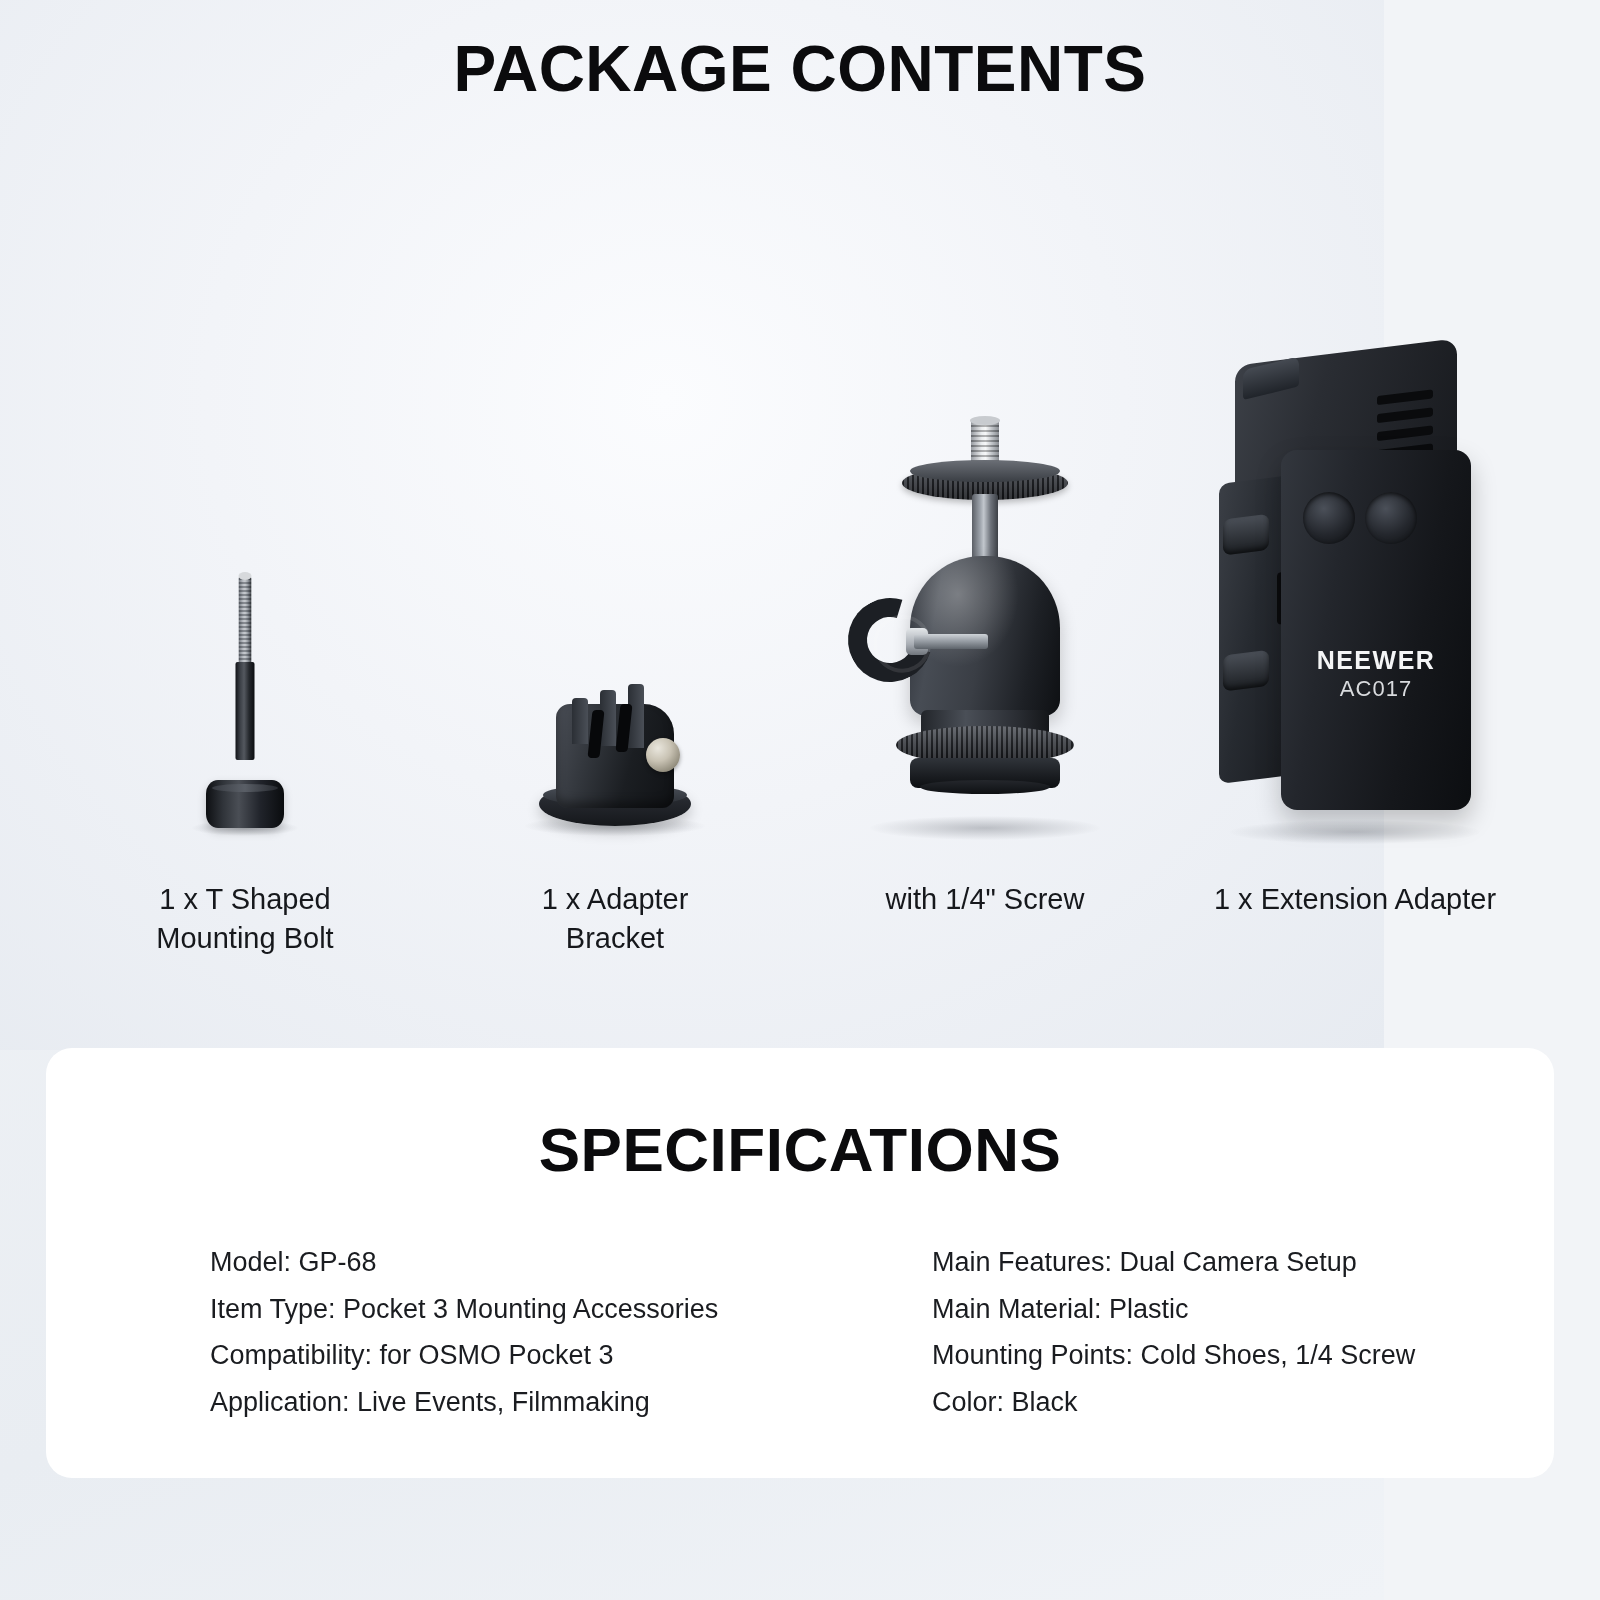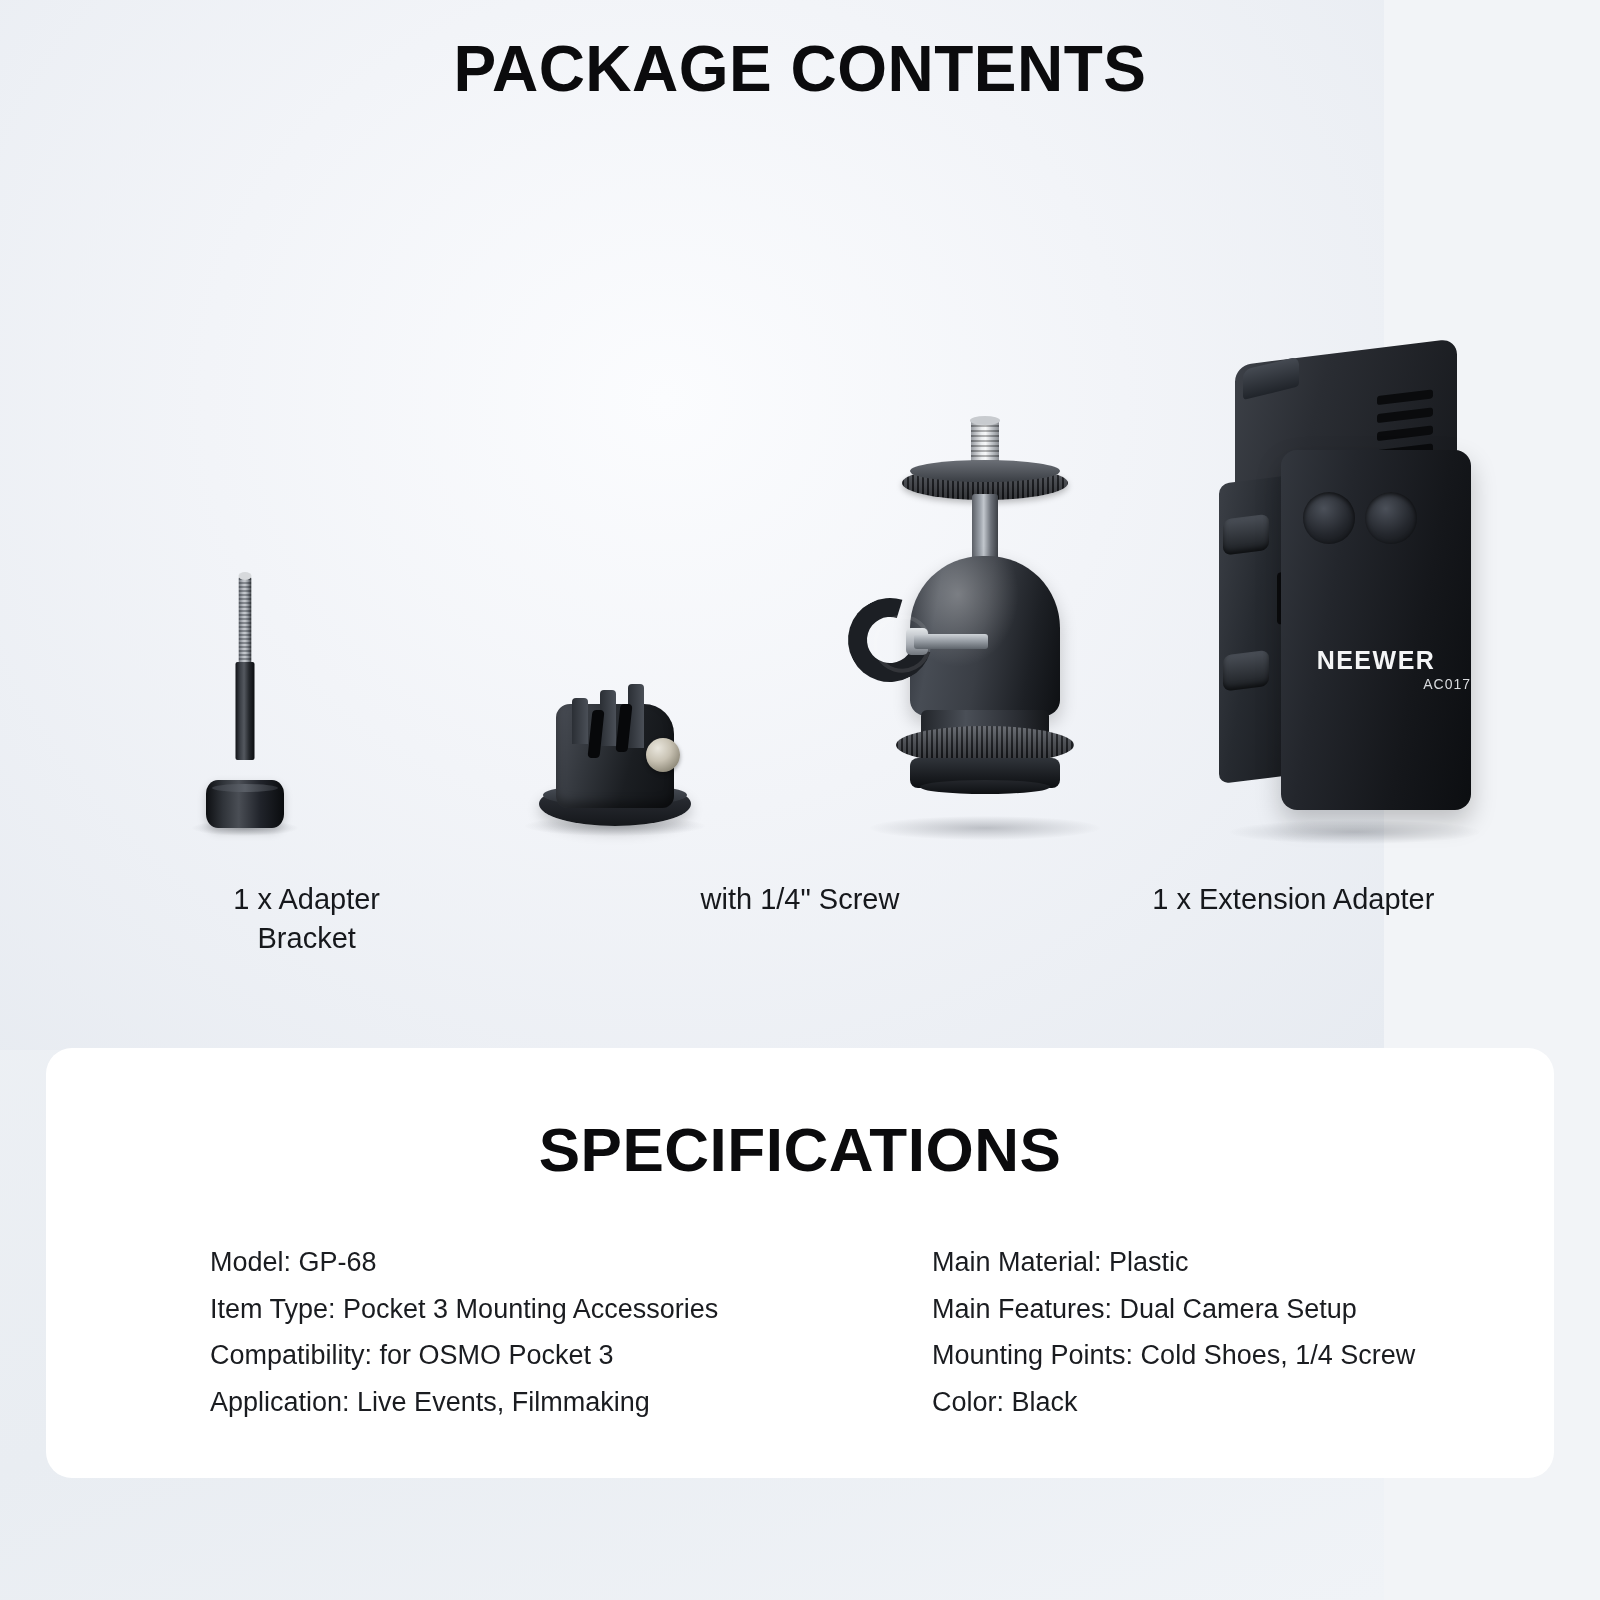--- a/index.html
+++ b/index.html
@@ -525,23 +525,23 @@
     font-size: 25px;
     font-weight: bold;
     letter-spacing: 1.5px;
     font-family: Liberation Sans, sans-serif;
   }
   .ext-model {
     position: absolute;
     left: 0;
     right: 0;
     top: 226px;
-    text-align: right;
+    text-align: center;
     color: #d9dbde;
-    font-size: 14px;
+    font-size: 22px;
     letter-spacing: 1px;
     font-family: "Liberation Sans", sans-serif;
   }
   .ext-rail {
     position: absolute;
     left: 24px;
     top: 148px;
     width: 96px;
     height: 300px;
     background: linear-gradient(100deg, #3b3f46 0%, #262a30 40%, #14161a 100%);
@@ -659,20 +659,24 @@
             <div class="ext-model">AC017</div>
           </div>
         </div>
       </div>
     </div>
 
   </div>
 
   <div class="captions">
     <div class="caption">
+      <div>1 x T Shaped</div>
+      <div>Mounting Bolt</div>
+    </div>
+    <div class="caption">
       <div>1 x Adapter</div>
       <div>Bracket</div>
     </div>
     <div class="caption">
       <div>with 1/4" Screw</div>
     </div>
     <div class="caption">
       <div>1 x Extension Adapter</div>
     </div>
   </div>
@@ -680,21 +684,21 @@
   <div class="spec-card">
     <div class="spec-title">SPECIFICATIONS</div>
     <div class="spec-cols">
       <div class="spec-col left">
         <div class="spec-line">Model: GP-68</div>
         <div class="spec-line">Item Type: Pocket 3 Mounting Accessories</div>
         <div class="spec-line">Compatibility: for OSMO Pocket 3</div>
         <div class="spec-line">Application: Live Events, Filmmaking</div>
       </div>
       <div class="spec-col right">
+        <div class="spec-line">Main Features: Dual Camera Setup</div>
         <div class="spec-line">Main Material: Plastic</div>
-        <div class="spec-line">Main Features: Dual Camera Setup</div>
         <div class="spec-line">Mounting Points: Cold Shoes, 1/4 Screw</div>
         <div class="spec-line">Color: Black</div>
       </div>
     </div>
   </div>
 
 </div>
 
 </body></html>

